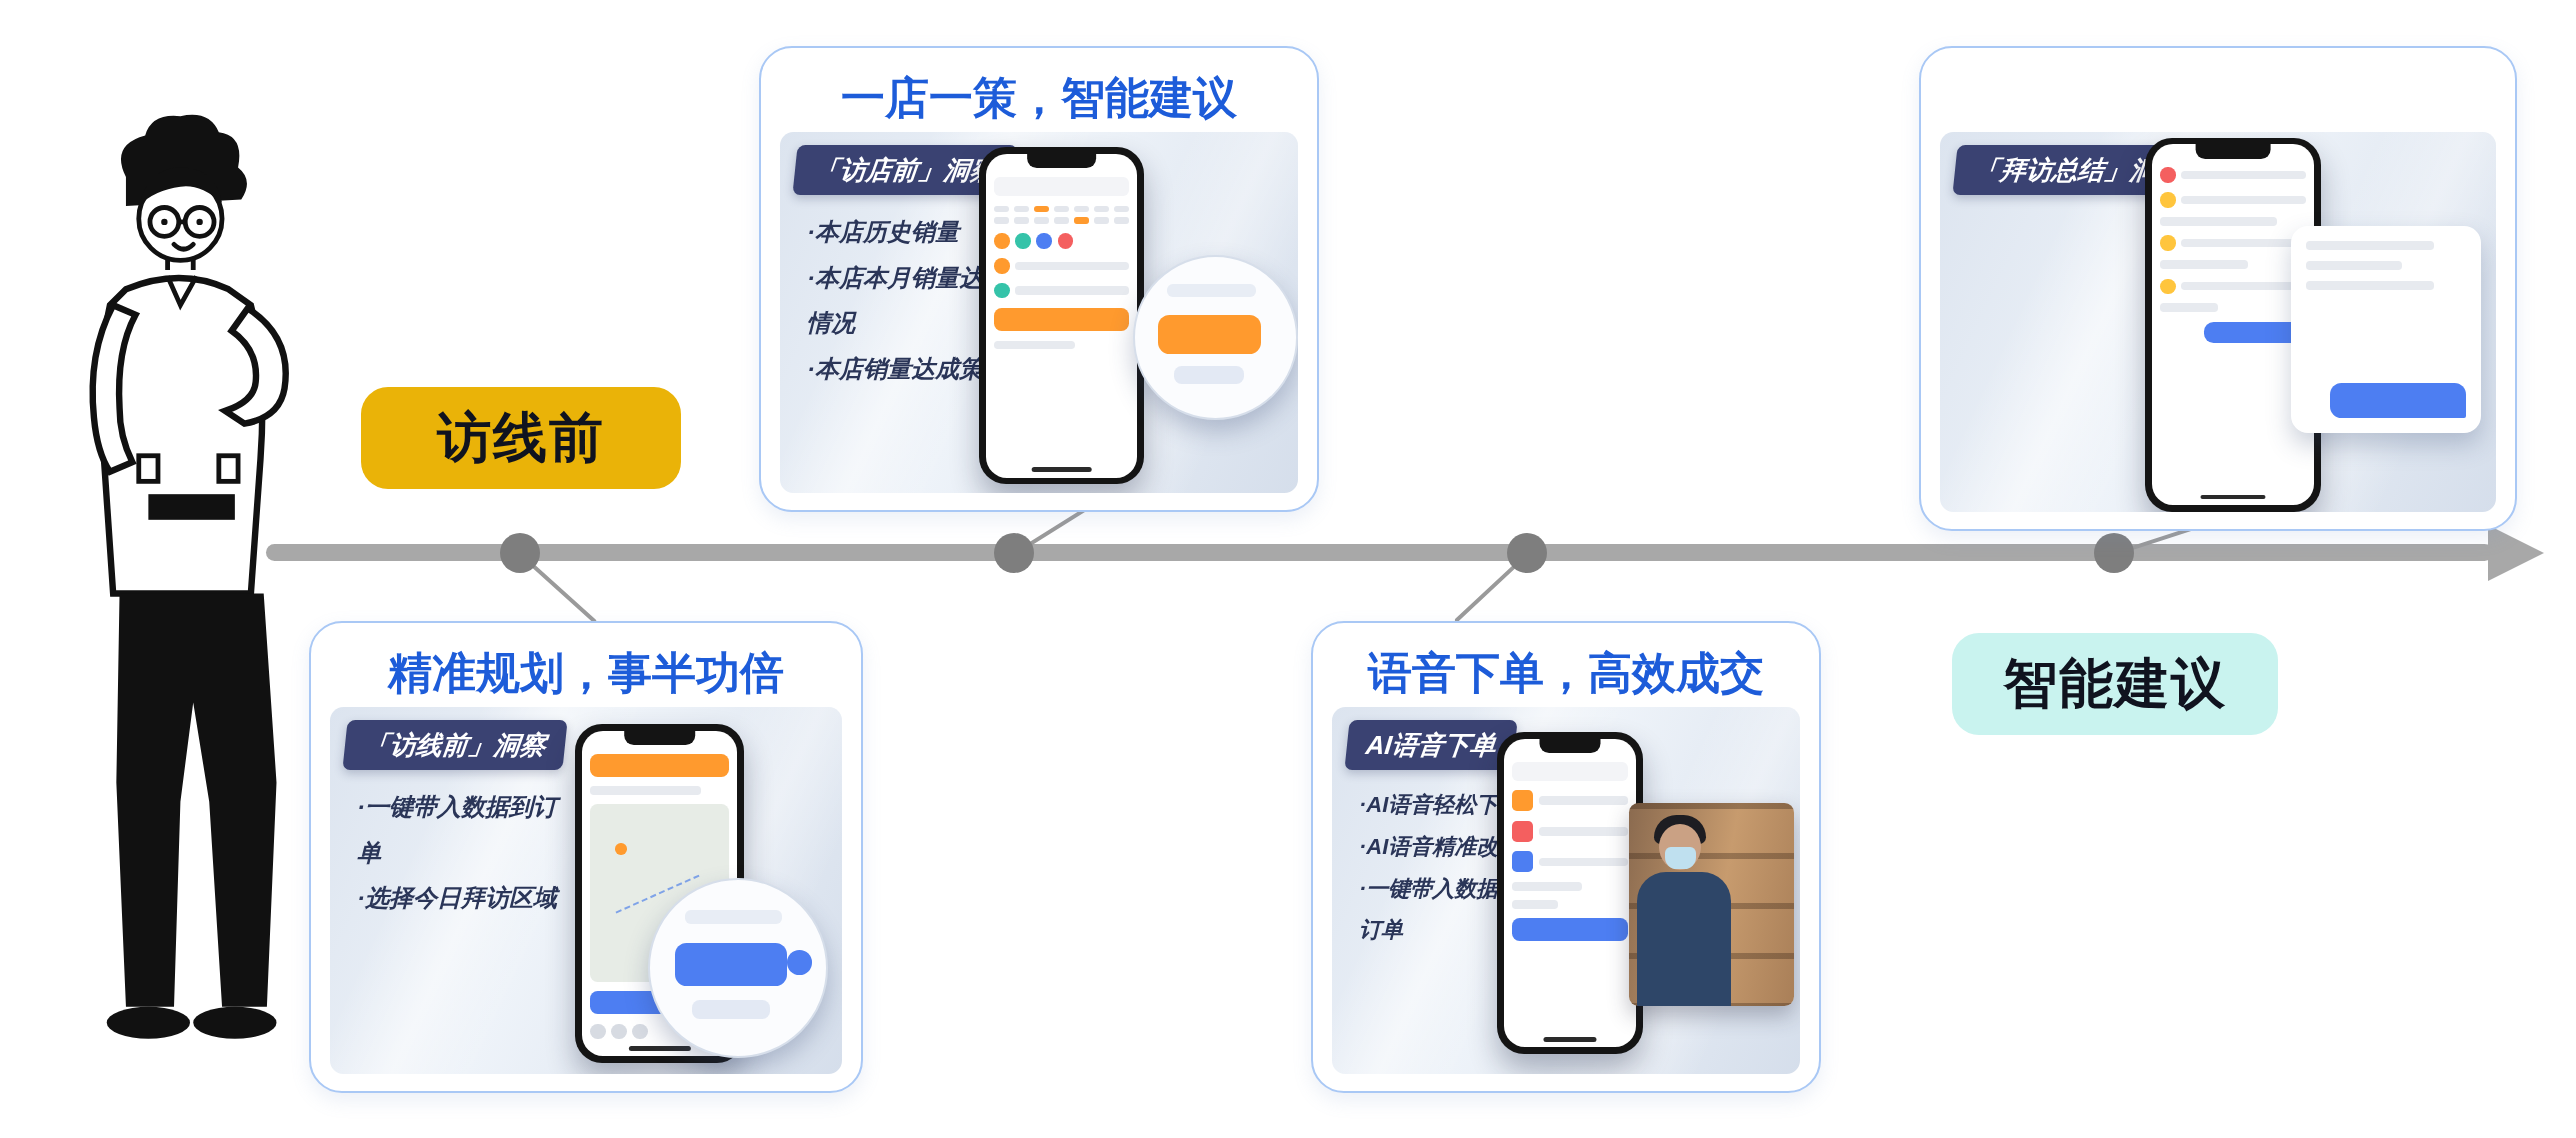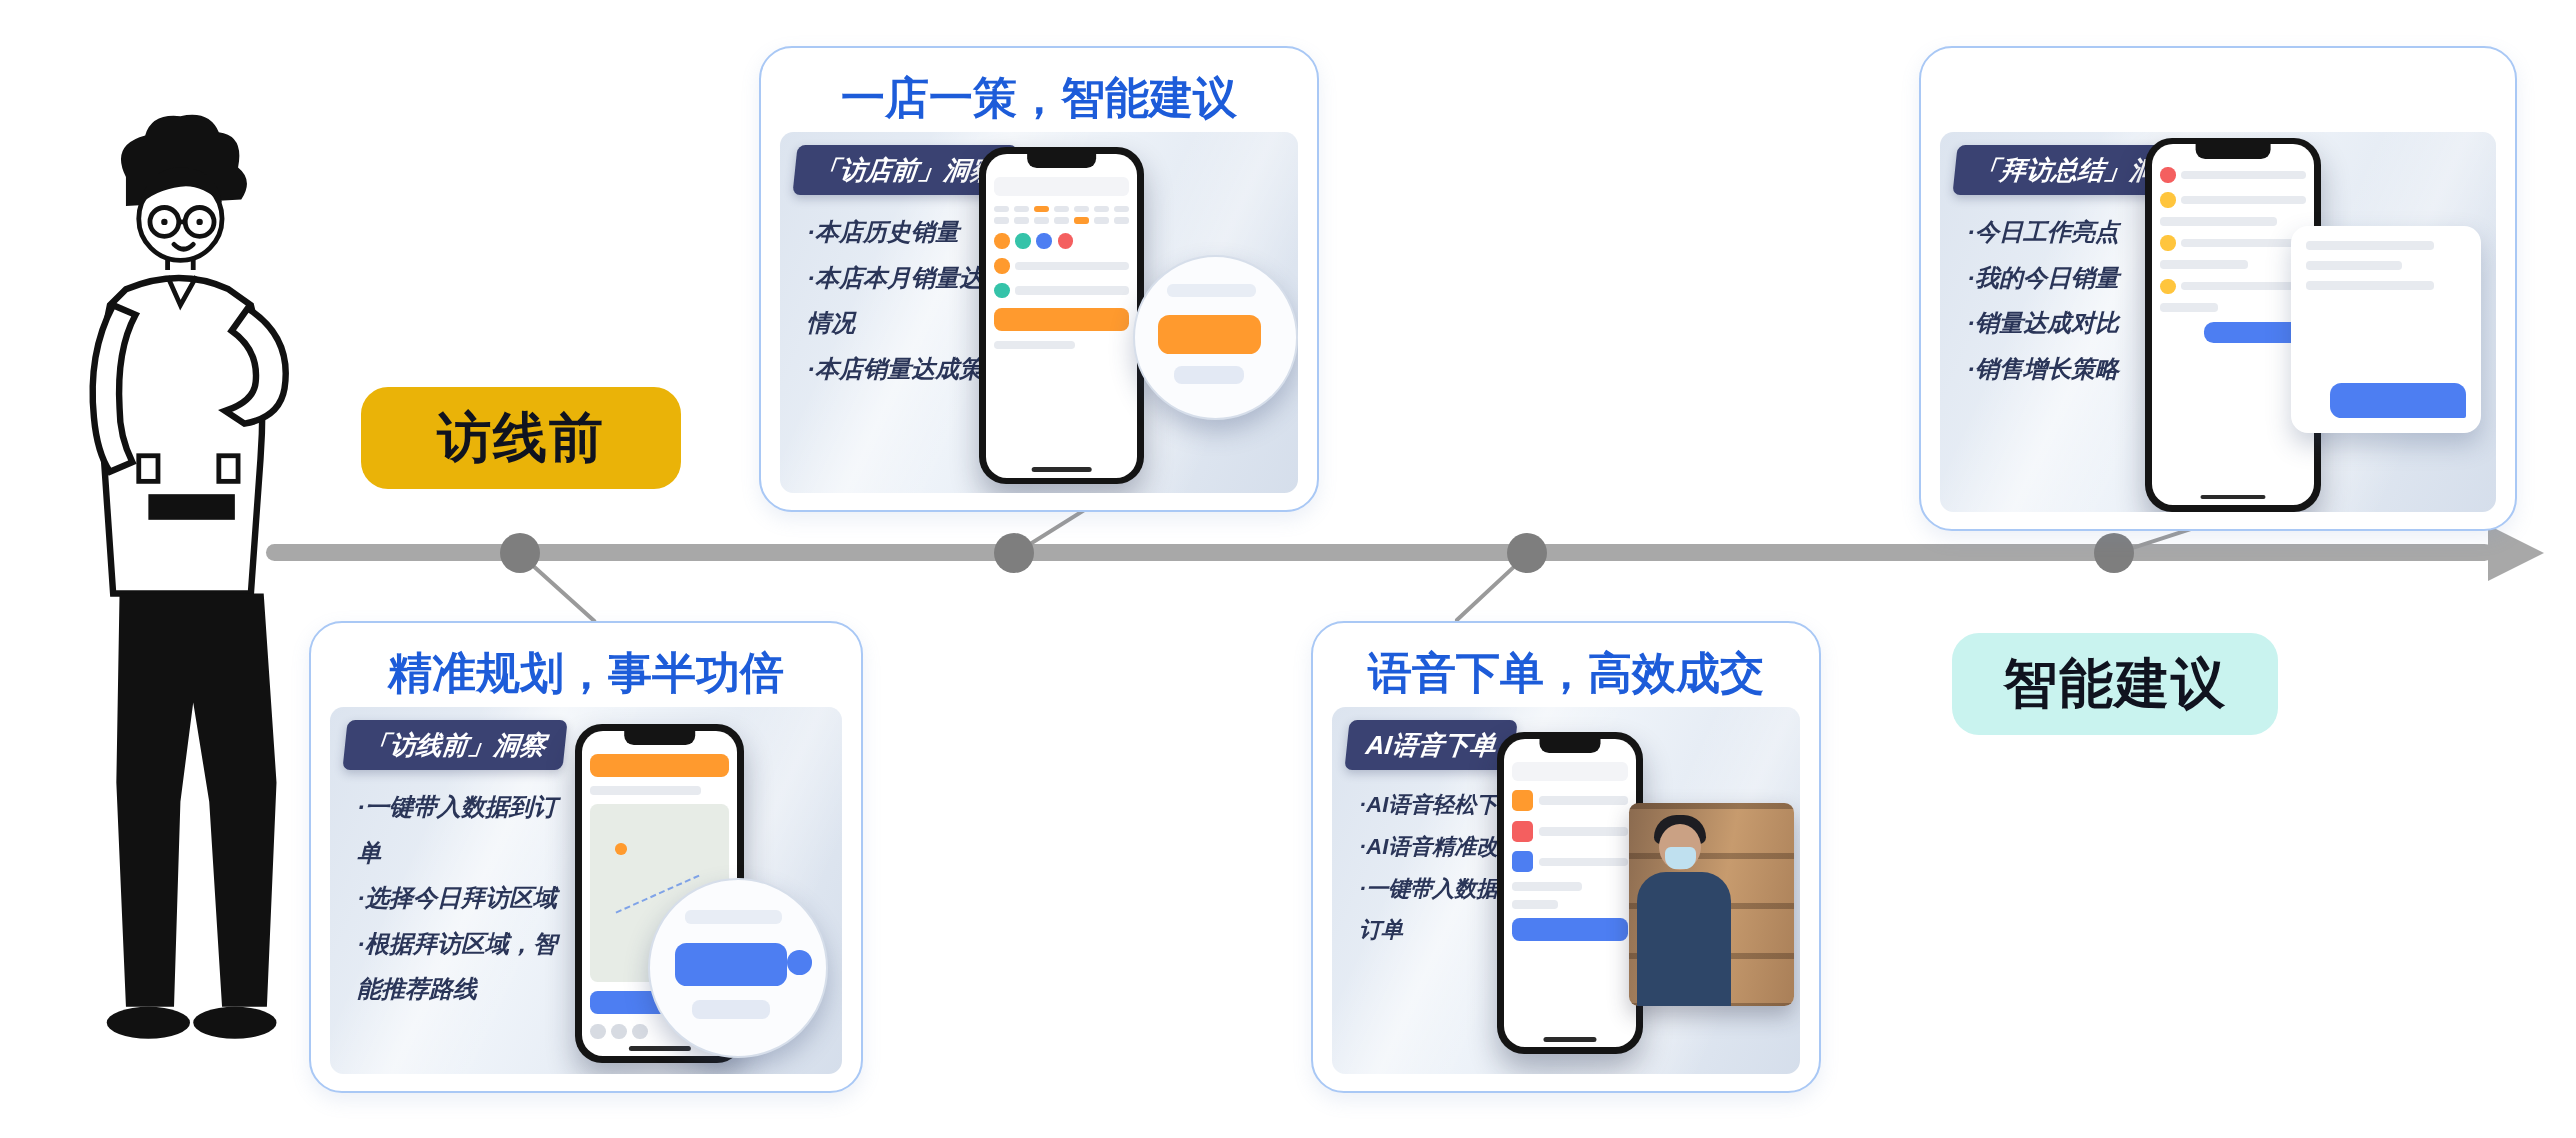--- a/index.html
+++ b/index.html
@@ -180,21 +180,20 @@
   <div class="pill p1">访线前</div>
   <div class="pill p4">智能建议</div>
 
   <section class="card card-route">
     <h2 class="card-title">精准规划，事半功倍</h2>
     <div class="shot">
       <div class="tag">「访线前」洞察</div>
       <ul class="bullets">
         <li>·一键带入数据到订单</li>
         <li>·选择今日拜访区域</li>
-        <li>·根据拜访区域，智能推荐路线</li>
       </ul>
       <div class="phone">
         <div class="screen">
           <div class="notch"></div>
           <div class="app">
             <div class="banner"></div>
             <div class="bar fix w80"></div>
             <div class="map">
               <span class="route"></span>
               <span class="pin a"></span>
@@ -315,26 +314,20 @@
         <span class="ph-head"></span>
         <span class="ph-mask"></span>
         <span class="ph-body"></span>
       </div>
     </div>
   </section>
 
   <section class="card card-summary">
     <div class="shot">
       <div class="tag">「拜访总结」洞察</div>
-      <ul class="bullets">
-        <li>·今日工作亮点</li>
-        <li>·我的今日销量</li>
-        <li>·销量达成对比</li>
-        <li>·销售增长策略</li>
-      </ul>
       <div class="phone">
         <div class="screen">
           <div class="notch"></div>
           <div class="app">
             <div class="row">
               <span class="chip c-red"></span>
               <div class="bar"></div>
             </div>
             <div class="row">
               <span class="chip c-yellow"></span>

